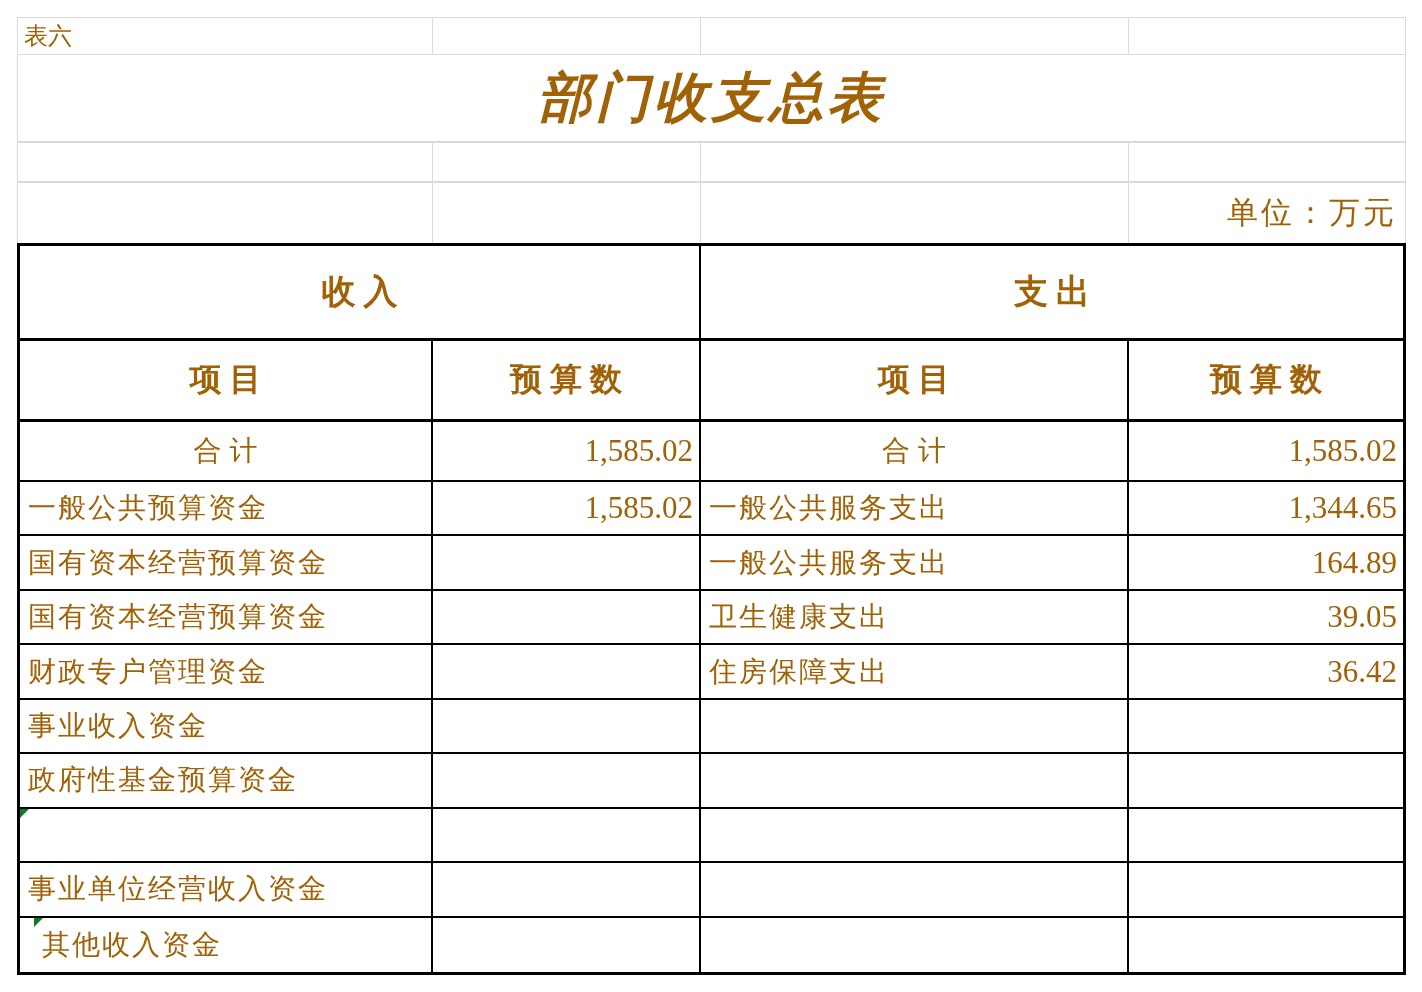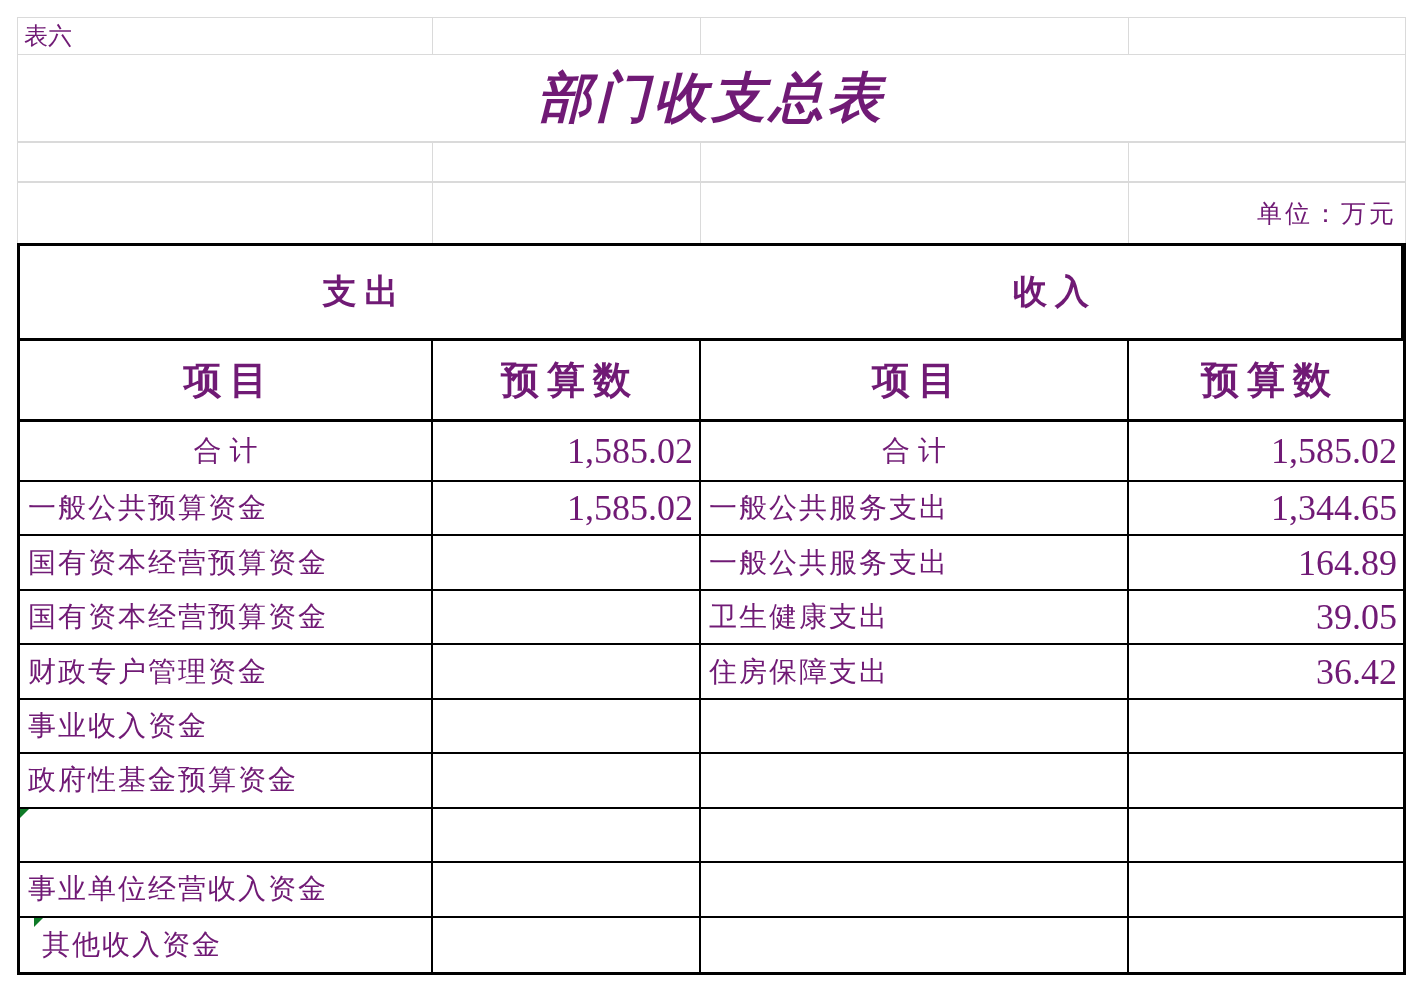--- a/index.html
+++ b/index.html
@@ -7,21 +7,21 @@
     padding: 0;
     background: #ffffff;
     font-family: "Liberation Serif", serif;
   }
   .sheet {
     position: relative;
     width: 1422px;
     height: 992px;
     background: #ffffff;
     overflow: hidden;
-    color: #701a75;
+    color: #a16207;
   }
 
   
   .grid-row {
     position: absolute;
     left: 17px;
     width: 1389px;
     box-sizing: border-box;
     border: 1px solid #dadada;
     display: flex;
@@ -67,21 +67,21 @@
     font-size: 54px;
     letter-spacing: 4px;
     font-style: italic;
   }
 
   .unit-cell {
     justify-content: flex-end;
     padding-right: 8px;
   }
   .unit-label {
-    font-size: 25px;
+    font-size: 31px;
     letter-spacing: 3px;
     font-family: Liberation Mono, monospace;
   }
 
   
   .main-table {
     position: absolute;
     left: 17px;
     top: 243px;
     width: 1389px;
@@ -112,21 +112,21 @@
     font-weight: 700;
     font-size: 34px;
     letter-spacing: 8px;
     text-indent: 8px;
     border-bottom-width: 3px;
   }
   .hdr-col {
     justify-content: center;
     font-family: "Liberation Sans", sans-serif;
     font-weight: 700;
-    font-size: 38px;
+    font-size: 32px;
     letter-spacing: 8px;
     text-indent: 8px;
     border-bottom-width: 3px;
   }
 
   .item-cell {
     justify-content: flex-start;
     padding-left: 8px;
     font-family: Liberation Mono, monospace;
     font-size: 28px;
@@ -136,21 +136,21 @@
   .item-cell.center {
     justify-content: center;
     padding-left: 0;
     letter-spacing: 8px;
     text-indent: 8px;
   }
   .value-cell {
     justify-content: flex-end;
     padding-right: 6px;
     font-family: "Liberation Serif", serif;
-    font-size: 36px;
+    font-size: 31px;
   }
 
   
   .err-tri {
     position: absolute;
     top: 0;
     left: 0;
     width: 0;
     height: 0;
     border-top: 9px solid #0f7b28;
@@ -186,22 +186,22 @@
     <div class="grid-cell gc1"></div>
     <div class="grid-cell gc2"></div>
     <div class="grid-cell gc3"></div>
     <div class="grid-cell unit-cell">
       <span class="unit-label">单位：万元</span>
     </div>
   </div>
 
   <div class="main-table">
 
+    <div class="cell hdr-section">收入</div>
     <div class="cell hdr-section last-col">支出</div>
-    <div class="cell hdr-section">收入</div>
 
     <div class="cell hdr-col">项目</div>
     <div class="cell hdr-col">预算数</div>
     <div class="cell hdr-col">项目</div>
     <div class="cell hdr-col last-col">预算数</div>
 
     <div class="cell item-cell center">合计</div>
     <div class="cell value-cell">1,585.02</div>
     <div class="cell item-cell center">合计</div>
     <div class="cell value-cell last-col">1,585.02</div>

